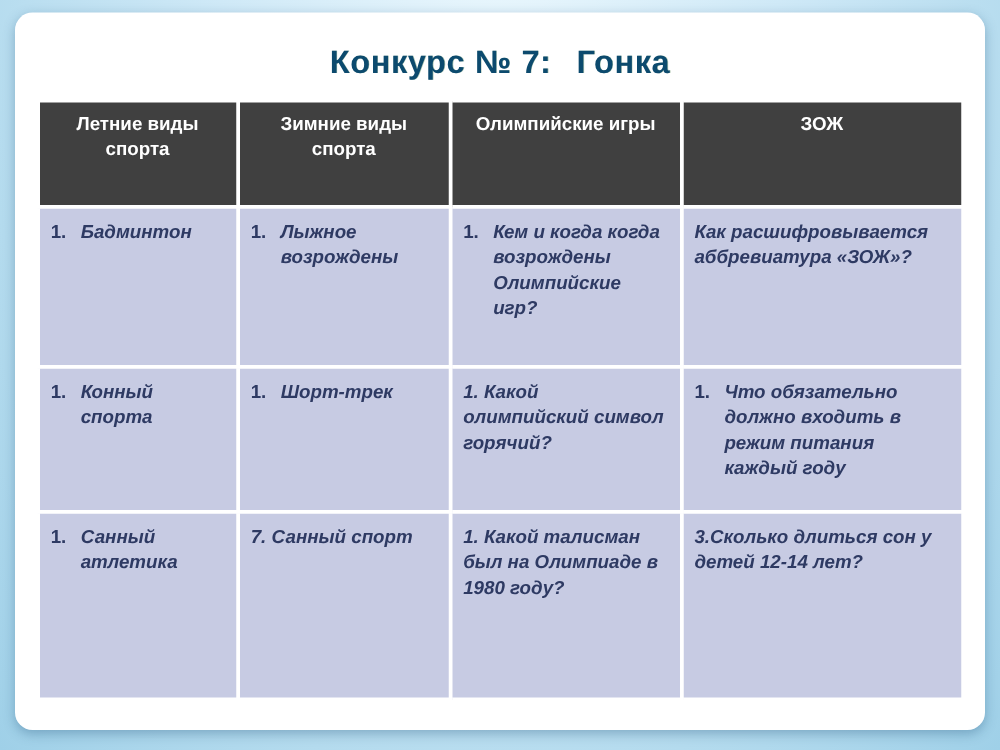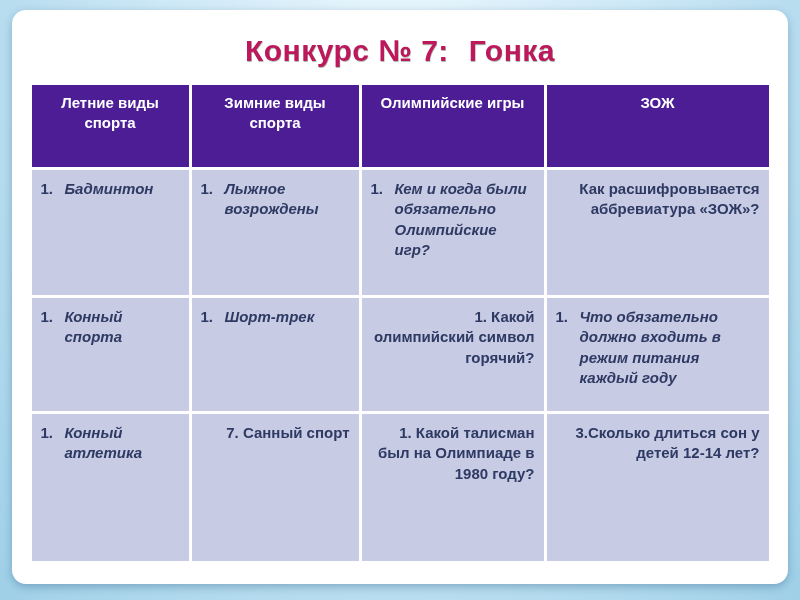--- a/index.html
+++ b/index.html
@@ -19,42 +19,42 @@
     top: 10px;
     width: 776px;
     height: 574px;
     background: #ffffff;
     border-radius: 14px;
     box-shadow: 0 3px 9px rgba(30, 80, 120, 0.35);
   }
   .title {
     margin: 24px 0 14px 0;
     text-align: center;
-    font-size: 30px;
+    font-size: 26px;
     font-weight: bold;
-    color: #be185d;
+    color: #0c4a6e;
     letter-spacing: 0.5px;
     text-shadow: 0.5px 0.5px 0 rgba(20, 90, 30, 0.35);
   }
   .title .part2 {
     margin-left: 20px;
   }
   table.quiz-table {
     border-collapse: collapse;
     table-layout: fixed;
     width: 740px;
     margin: 0 auto;
   }
   th, td {
     border: 3px solid #ffffff;
     vertical-align: top;
     box-sizing: border-box;
   }
   th {
-    background: #4c1d95;
+    background: #404040;
     color: #ffffff;
     font-size: 15px;
     font-weight: bold;
     text-align: center;
     padding: 8px 6px;
     line-height: 1.3;
   }
   td {
     background: #c7cbe3;
     color: #2e3a63;
@@ -73,21 +73,22 @@
     align-items: flex-start;
   }
   td.left .num {
     flex: 0 0 24px;
   }
   td.left .txt {
     flex: 1 1 auto;
     font-style: italic;
   }
   td.center {
-    text-align: right;
+    text-align: left;
+    font-style: italic;
   }
 </style>
 </head>
 <body>
 
 <div class="slide">
 
   <h1 class="title"><span class="part1">Конкурс № 7:</span><span class="part2">Гонка</span></h1>
 
   <table class="quiz-table">
@@ -115,21 +116,21 @@
         </td>
         <td class="left">
           <div class="cellwrap">
               <span class="num">1.</span>
               <span class="txt">Лыжное возрождены</span>
             </div>
         </td>
         <td class="left">
           <div class="cellwrap">
               <span class="num">1.</span>
-              <span class="txt">Кем и когда были обязательно Олимпийские игр?</span>
+              <span class="txt">Кем и когда когда возрождены Олимпийские игр?</span>
             </div>
         </td>
         <td class="center">
           <span class="txt">Как расшифровывается аббревиатура «ЗОЖ»?</span>
         </td>
       </tr>
       <tr class="row-2">
         <td class="left">
           <div class="cellwrap">
               <span class="num">1.</span>
@@ -149,21 +150,21 @@
           <div class="cellwrap">
               <span class="num">1.</span>
               <span class="txt">Что обязательно должно входить  в режим питания каждый году</span>
             </div>
         </td>
       </tr>
       <tr class="row-3">
         <td class="left">
           <div class="cellwrap">
               <span class="num">1.</span>
-              <span class="txt">Конный атлетика</span>
+              <span class="txt">Санный атлетика</span>
             </div>
         </td>
         <td class="center">
           <span class="txt">7. Санный спорт</span>
         </td>
         <td class="center">
           <span class="txt">1. Какой талисман был  на Олимпиаде  в 1980 году?</span>
         </td>
         <td class="center">
           <span class="txt">3.Сколько длиться сон у детей 12-14 лет?</span>

